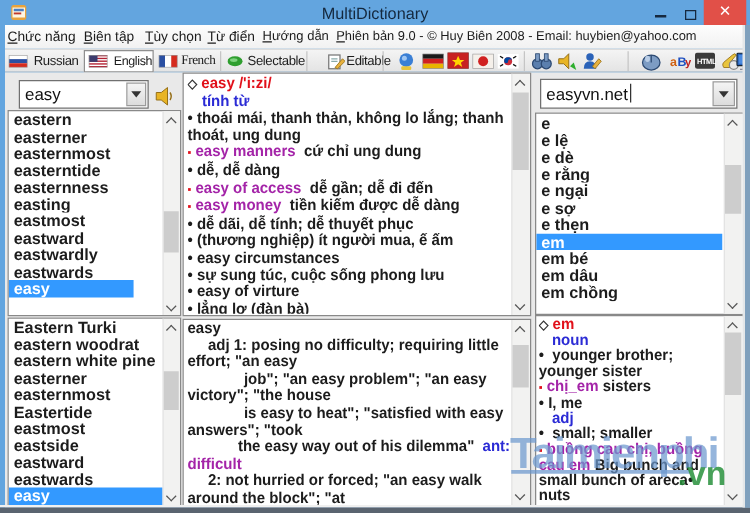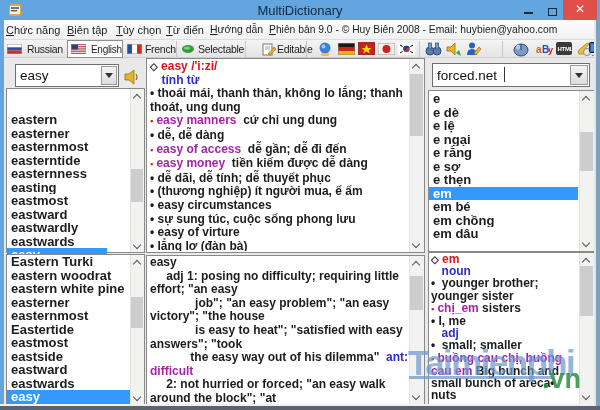--- a/index.html
+++ b/index.html
@@ -76,21 +76,21 @@
         <rect y="2.2" width="15" height="1.1" fill="#b22234"></rect>
         <rect y="4.4" width="15" height="1.1" fill="#b22234"></rect>
         <rect y="6.6" width="15" height="1.1" fill="#b22234"></rect>
         <rect y="8.8" width="15" height="1.2" fill="#b22234"></rect>
         <rect width="7" height="5.5" fill="#3c3b6e"></rect>
         <rect width="15" height="10" fill="none" stroke="#999" stroke-width="1"></rect>
       </svg>
     <span class="a" style="left:23px;top:1px;font-size:10px;">English</span>
   </span>
 
-  <span class="a" style="left:121px;top:2px;width:50px;height:15px;line-height:14px;">
+  <span class="a" style="left:121px;top:2px;width:50px;height:15px;line-height:14px;font-family:Liberation Serif, serif;">
     <svg class="a" style="left:2px;top:2px;" width="15" height="10">
         <rect width="5" height="10" fill="#2a4fa2"></rect>
         <rect x="5" width="5" height="10" fill="#fff"></rect>
         <rect x="10" width="5" height="10" fill="#d52b1e"></rect>
         <rect width="15" height="10" fill="none" stroke="#999" stroke-width="1"></rect>
       </svg>
     <span class="a" style="left:20px;">French</span>
   </span>
   <span class="a" style="left:172px;top:1px;width:1px;height:16px;background:#c5c5c5;"></span>
 
@@ -196,21 +196,21 @@
 <div class="a combo" style="left:15px;top:64px;width:104px;height:23px;"></div>
 <div class="a cbtn" style="left:101px;top:66px;width:16px;height:19px;"></div>
 <div class="a tri" style="left:105px;top:73px;"></div>
 <div class="a" style="left:20px;top:68px;font-size:13.5px;color:#111;">easy</div>
 <svg class="a" style="left:123px;top:68px;" width="18" height="18">
     <path d="M2 6 L6 6 L11 2 L11 16 L6 12 L2 12 Z" fill="#e8b425" stroke="#96701a" stroke-width="0.8"></path>
     <path d="M13 6 Q15 9 13 12" stroke="#96701a" stroke-width="1.2" fill="none"></path>
   </svg>
 
 <div class="a panel" style="left:6px;top:88px;width:139px;height:165px;"></div>
-<div class="a txt lst" style="left:7px;top:89px;width:100px;height:163px;overflow:hidden;margin-top:24px;" id="list1">
+<div class="a txt lst" style="left:7px;top:89px;width:100px;height:163px;overflow:hidden;" id="list1">
 <div class="row">eastern</div>
 <div class="row">easterner</div>
 <div class="row">easternmost</div>
 <div class="row">easterntide</div>
 <div class="row">easternness</div>
 <div class="row">easting</div>
 <div class="row">eastmost</div>
 <div class="row">eastward</div>
 <div class="row">eastwardly</div>
 <div class="row">eastwards</div>
@@ -280,38 +280,38 @@
 <div class="mline" style="padding-left:17px;">2: not hurried or forced; "an easy walk</div>
 <div class="mline">around the block"; "at</div>
 </div>
   </div>
 <div class="a sb" style="left:409px;top:256px;width:15px;height:148px;"></div>
 <div class="a chev-u" style="left:413px;top:262px;"></div>
 <div class="a chev-d" style="left:413px;top:393px;"></div>
 <div class="a thumb" style="left:410px;top:276px;width:13px;height:34px;"></div>
 
 <div class="a combo" style="left:432px;top:63px;width:158px;height:24px;"></div>
-<div class="a" style="left:437px;top:68px;font-size:13.5px;color:#111;">forced.net</div>
+<div class="a" style="left:437px;top:68px;font-size:13.5px;color:#111;">easyvn.net</div>
 <div class="a" style="left:504px;top:67px;width:1px;height:15px;background:#333;"></div>
 <div class="a cbtn" style="left:570px;top:65px;width:18px;height:20px;"></div>
 <div class="a tri" style="left:575px;top:73px;"></div>
 
 <div class="a panel" style="left:428px;top:90px;width:168px;height:162px;"></div>
 <div class="a txt lst" style="left:429px;top:92px;width:149px;height:158px;overflow:hidden;">
 <div class="row">e</div>
+<div class="row">e lệ</div>
 <div class="row">e dè</div>
-<div class="row">e lệ</div>
+<div class="row">e rằng</div>
 <div class="row">e ngại</div>
-<div class="row">e rằng</div>
 <div class="row">e sợ</div>
 <div class="row">e thẹn</div>
 <div class="row sel">em</div>
 <div class="row">em bé</div>
+<div class="row">em dâu</div>
 <div class="row">em chồng</div>
-<div class="row">em dâu</div>
 </div>
 <div class="a sb" style="left:579px;top:91px;width:15px;height:160px;"></div>
 <div class="a chev-u" style="left:583px;top:97px;"></div>
 <div class="a chev-d" style="left:583px;top:240px;"></div>
 <div class="a thumb" style="left:580px;top:132px;width:13px;height:39px;"></div>
 
 <div class="a panel" style="left:428px;top:252px;width:168px;height:153px;"></div>
 <div class="a txt" style="left:431px;top:253px;width:148px;height:151px;overflow:hidden;">
     <div class="sq" style="--lh:12.7px;">
 <div class="mline" style="line-height:12.2px;"><span style="color:#333;font-size:10.5px;">◇</span> <span class="red">em</span></div>

